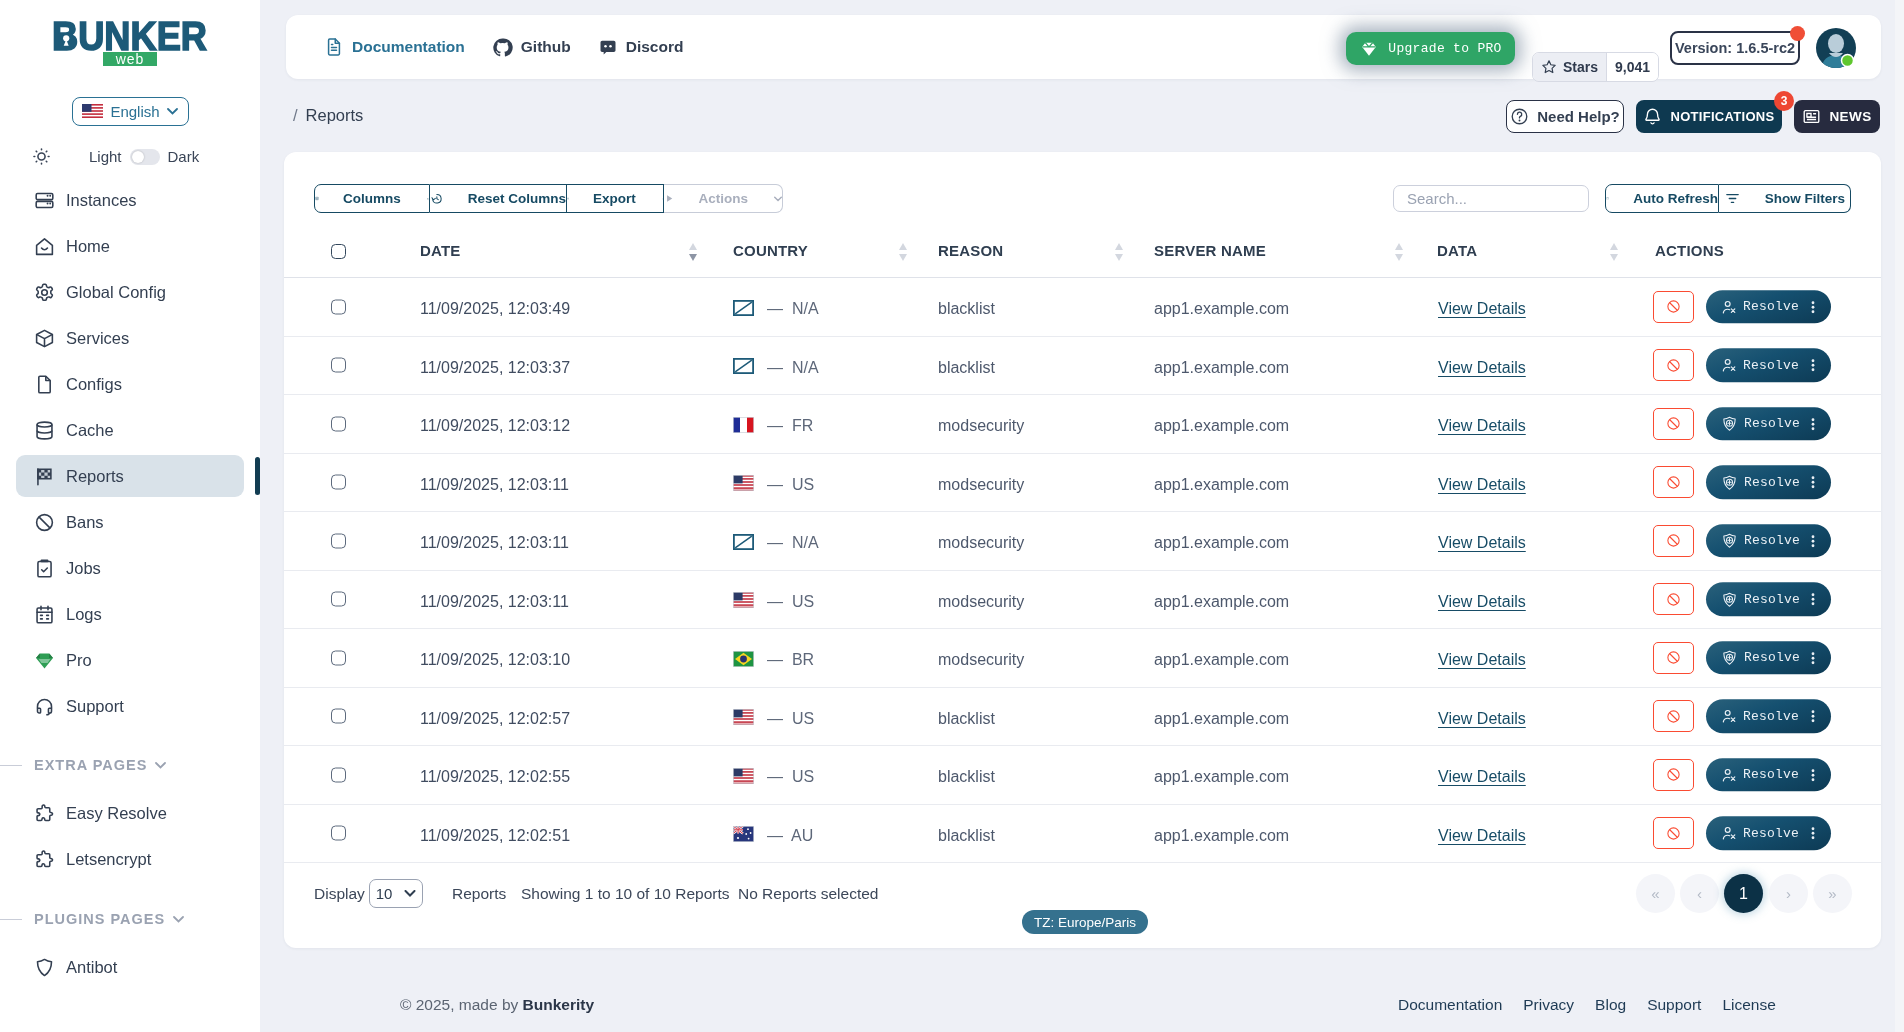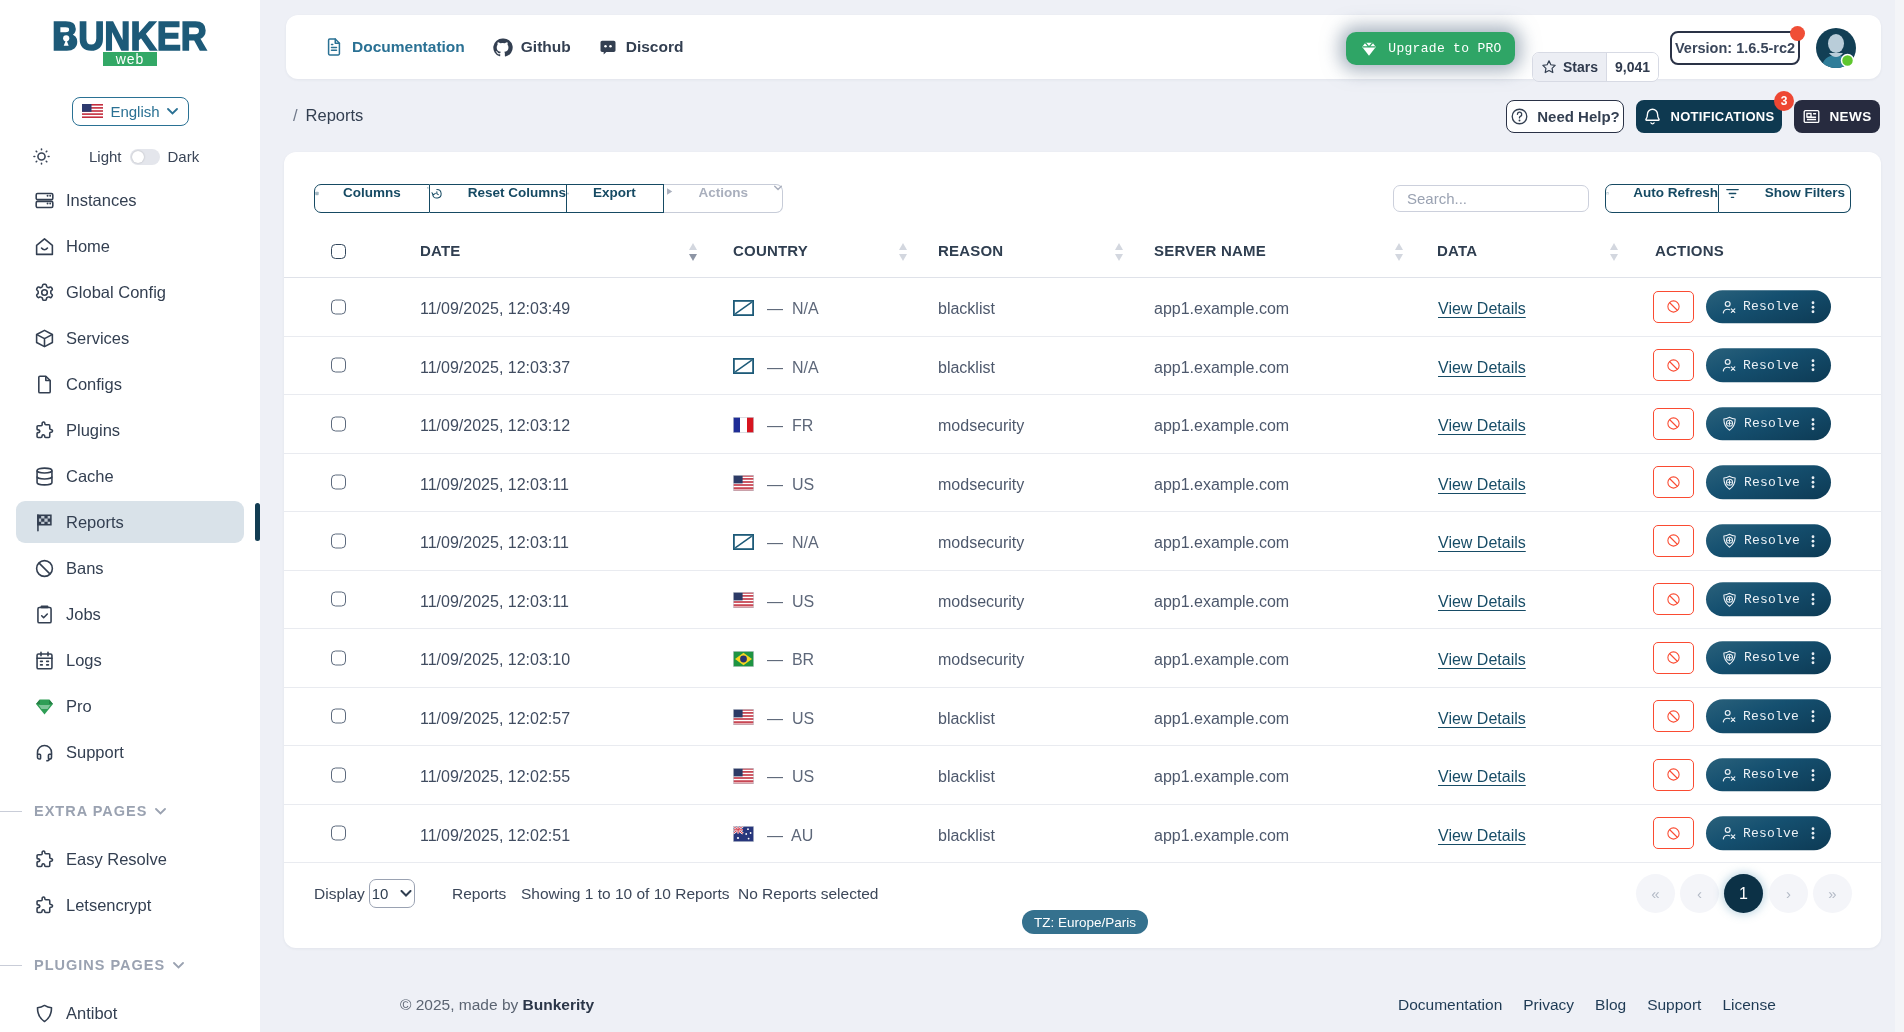--- a/index.html
+++ b/index.html
@@ -55,21 +55,21 @@
   font-size:12px; display:flex; align-items:center; justify-content:center; letter-spacing:0; }
 .newsbtn { position:absolute; left:1794px; top:100px; width:86px; height:33px; background:#272b3f; border-radius:8px;
   display:flex; align-items:center; justify-content:center; gap:8px; font-size:13.5px; font-weight:bold; color:#fff; letter-spacing:.4px; }
 
 
 .card { position:absolute; left:284px; top:152px; width:1597px; height:796px; background:#fff; border-radius:12px;
   box-shadow:0 1px 3px rgba(40,50,70,.06); }
 .toolbar { position:absolute; left:0; top:32px; width:100%; height:29px; }
 .tgroup { position:absolute; left:30px; top:0; display:flex; }
 .rgroup { position:absolute; left:1321px; top:0; display:flex; }
-.tbtn { white-space:nowrap; height:29px; display:flex; justify-content:center; gap:24px; padding:0; border:1.5px solid #164a63; border-left-width:0;
+.tbtn { white-space:nowrap; height:29px; display:flex; align-items:center; justify-content:center; gap:24px; padding:0; border:1.5px solid #164a63; border-left-width:0;
   font-size:13.5px; font-weight:bold; color:#164a63; background:#fff; }
 .tbtn.first { border-left-width:1.5px; border-radius:7px 0 0 7px; }
 .tbtn.last { border-radius:0 7px 7px 0; }
 .tbtn.first.last, .rgroup .tbtn.last { }
 .tbtn .cv { margin-left:2px; }
 .tbtn.dis { border-color:#c7ccd8; color:#a9afbd; }
 .tgroup .tbtn:nth-child(1){width:116px;} .tgroup .tbtn:nth-child(2){width:137px;}
 .tgroup .tbtn:nth-child(3){width:97px;} .tgroup .tbtn:nth-child(4){width:119px;}
 .rgroup .tbtn:nth-child(1){width:114px;} .rgroup .tbtn:nth-child(2){width:132px;}
 .search { position:absolute; left:1109px; top:1px; width:196px; height:27px; border:1.5px solid #ccd0dc; border-radius:7px;
@@ -92,21 +92,21 @@
 .ctry { left:483px; color:#5d6779; }
 .reason { left:654px; color:#4d586c; }
 .server { left:870px; color:#4d586c; }
 .vdet { left:1154px; color:#174c66; text-decoration:underline; text-underline-offset:3px; }
 .banbtn { left:1369px; width:41px; height:32px; border:1.4px solid #fa4b32; border-radius:5px; background:#fff;
   display:flex; align-items:center; justify-content:center; }
 .resolve { left:1422px; width:125px; height:33.5px; border-radius:17px; background:linear-gradient(160deg,#2a617b 0%,#155070 40%,#0d3a54 100%);
   color:#eaf0f5; display:flex; align-items:center; font-size:13px; letter-spacing:.2px; padding-left:15px; gap:6px; }
 .resolve .kebab { position:absolute; right:16px; top:50%; transform:translateY(-50%); display:flex; }
 .botbar { position:absolute; left:0; top:727px; width:100%; height:60px; font-size:15.5px; color:#3c4759; }
-.select { position:absolute; left:85px; top:0; width:46px; height:29px; border:1.5px solid #9aa2b2; border-radius:7px;
+.select { position:absolute; left:85px; top:0; width:54px; height:29px; border:1.5px solid #9aa2b2; border-radius:7px;
   display:flex; align-items:center; justify-content:center; gap:12px; font-size:15px; color:#2f3e50; }
 .pg { position:absolute; top:-5px; width:39px; height:39px; border-radius:50%; background:#f4f5f9; color:#b3bac6;
   display:flex; align-items:center; justify-content:center; font-size:15px; }
 .pg.cur { background:#0c3146; color:#fff; font-size:16px; box-shadow:0 0 9px 2px rgba(90,150,180,.35); }
 .tz { position:absolute; left:738px; top:758px; height:24px; padding:0 12px; background:#35718e; border-radius:12px;
   color:#fff; font-size:13.5px; display:flex; align-items:center; }
 
 
 .footer { position:absolute; left:260px; top:996px; width:1644px; font-size:15.5px; color:#5b6472; }
 .fleft { position:absolute; left:140px; top:0; }
@@ -308,23 +308,20 @@
         </svg>Home</div>
     <div class="nav-item"><svg width="21" height="21" stroke="#333f51" stroke-width="1.8">
           <use href="#i-gear"></use>
         </svg>Global Config</div>
     <div class="nav-item"><svg width="21" height="21" stroke="#333f51" stroke-width="1.8">
           <use href="#i-box"></use>
         </svg>Services</div>
     <div class="nav-item"><svg width="21" height="21" stroke="#333f51" stroke-width="1.8">
           <use href="#i-file"></use>
         </svg>Configs</div>
-    <div class="nav-item"><svg width="21" height="21" stroke="#333f51" stroke-width="1.8">
-          <use href="#i-puzzle"></use>
-        </svg>Plugins</div>
     <div class="nav-item"><svg width="21" height="21" stroke="#333f51" stroke-width="1.8">
           <use href="#i-db"></use>
         </svg>Cache</div>
     <div class="nav-item active"><svg width="21" height="21" stroke="#333f51" stroke-width="1.8" color="#333f51">
           <use href="#i-flagc"></use>
         </svg>Reports</div>
     <div class="nav-item"><svg width="21" height="21" stroke="#333f51" stroke-width="1.8">
           <use href="#i-ban"></use>
         </svg>Bans</div>
     <div class="nav-item"><svg width="21" height="21" stroke="#333f51" stroke-width="1.8">

